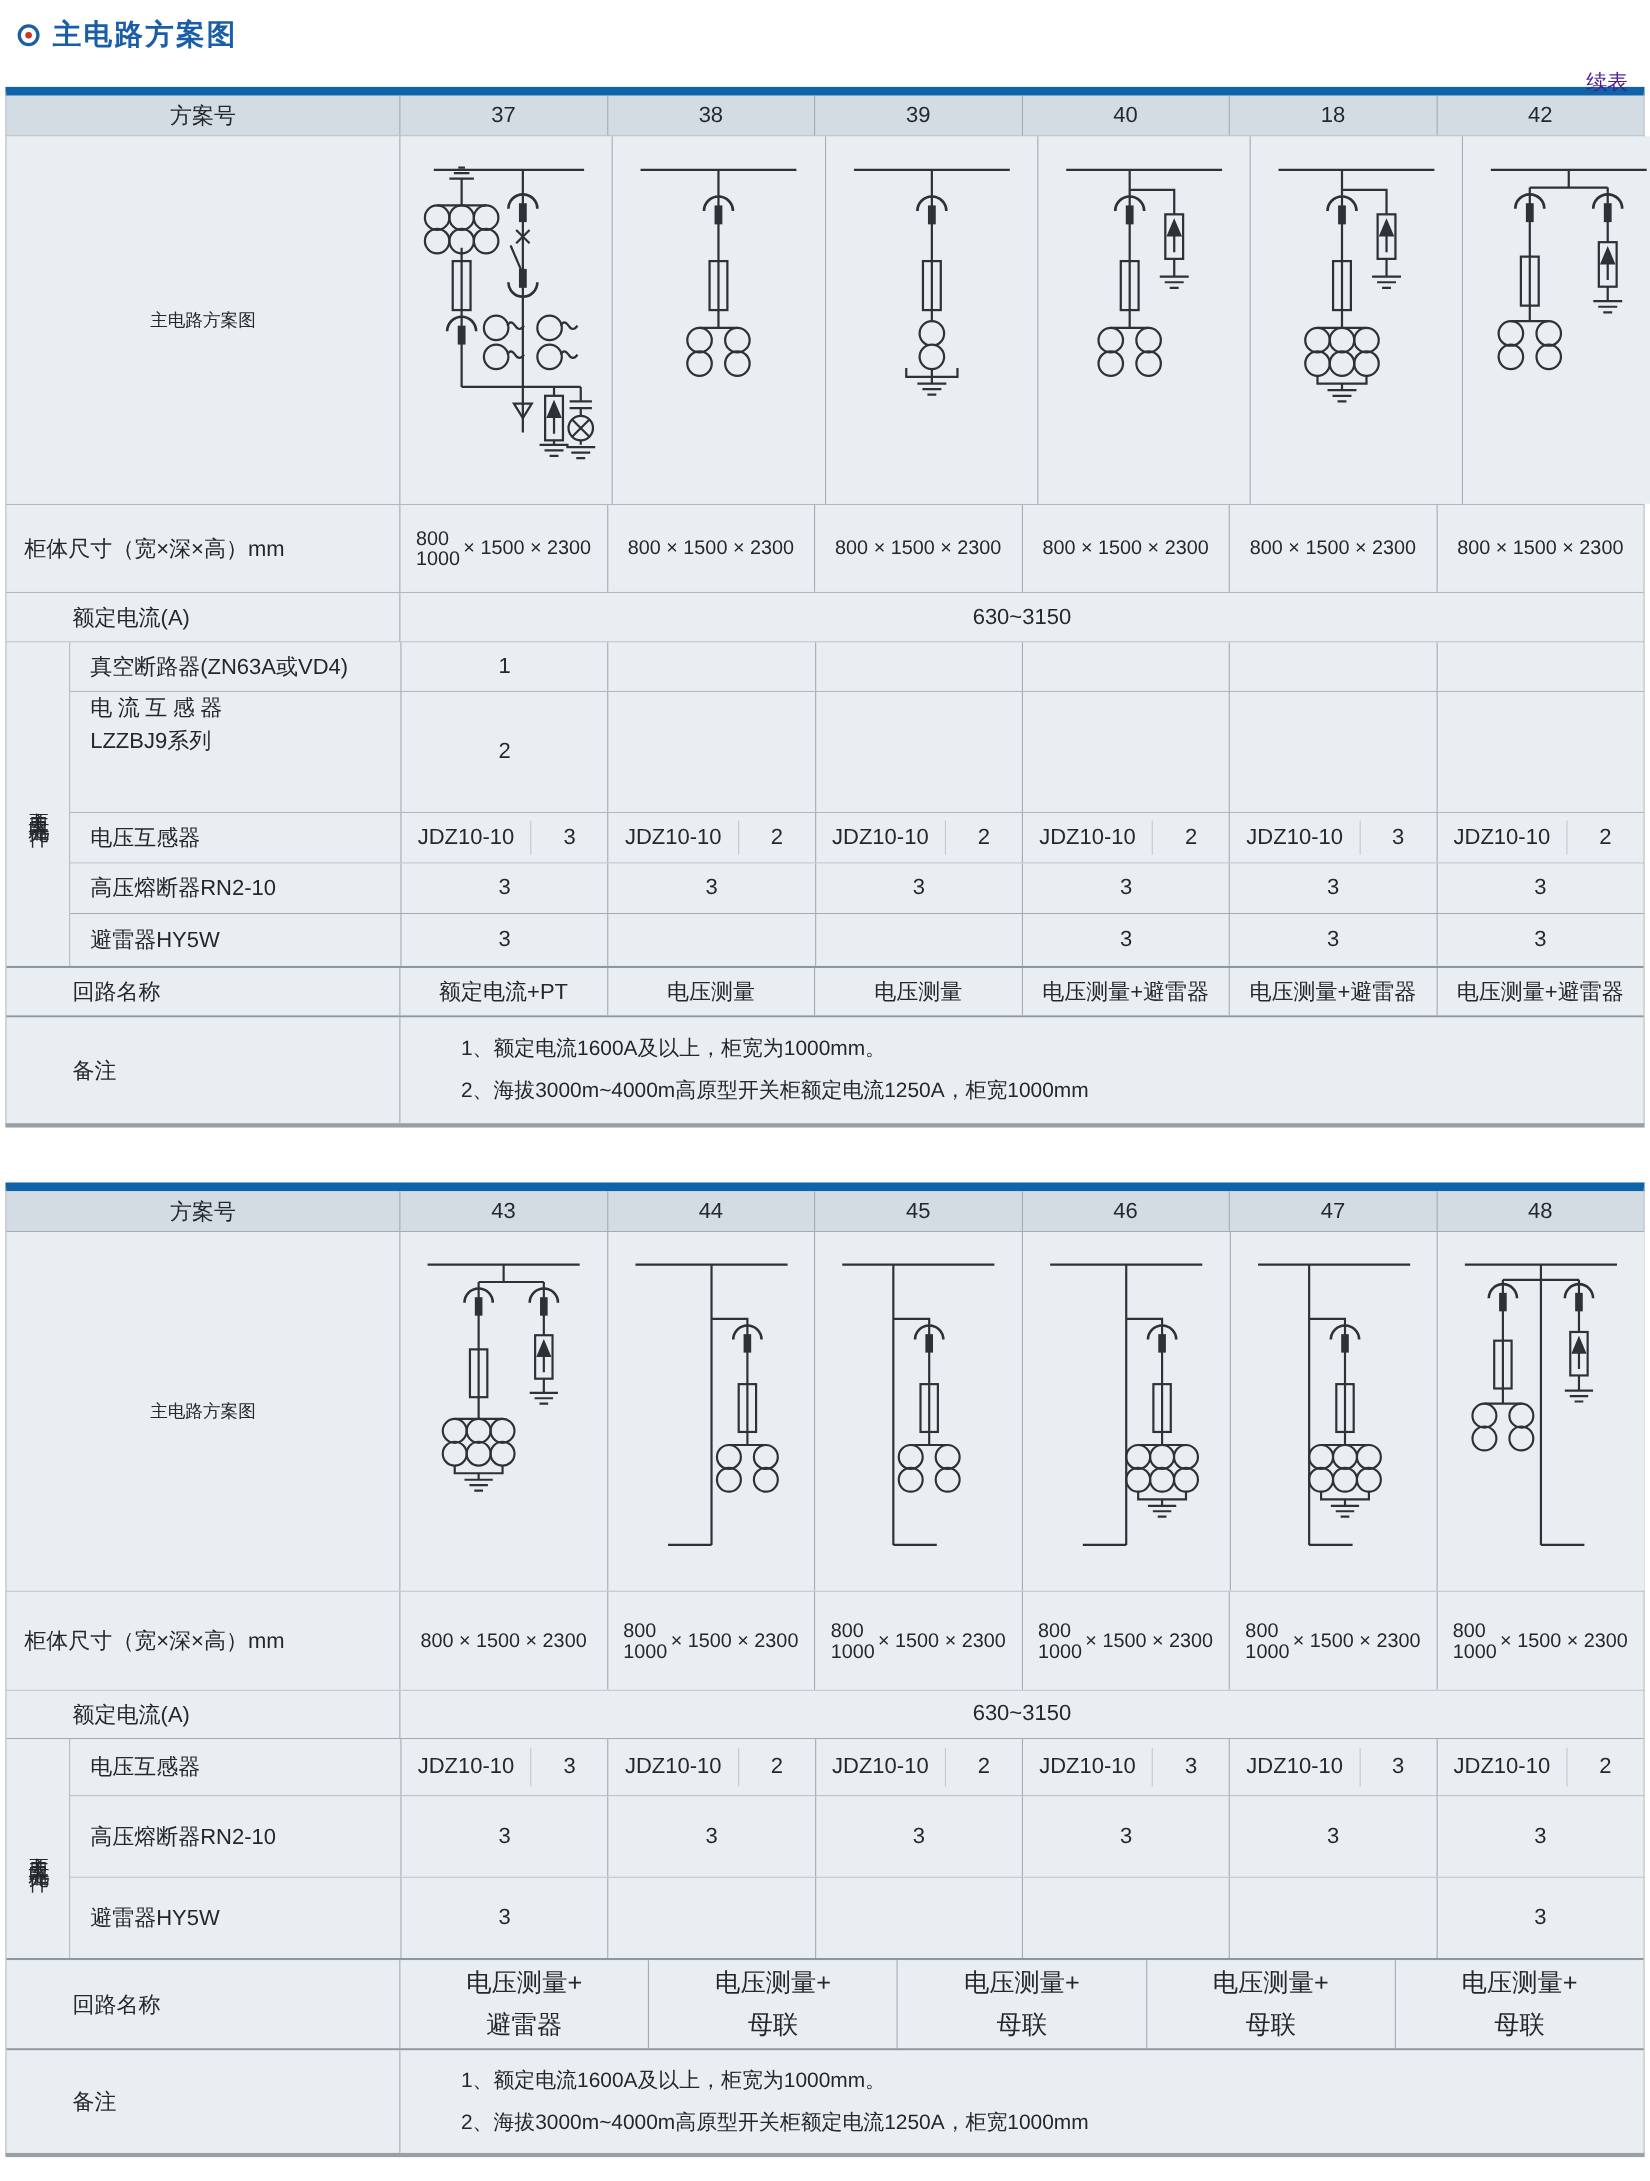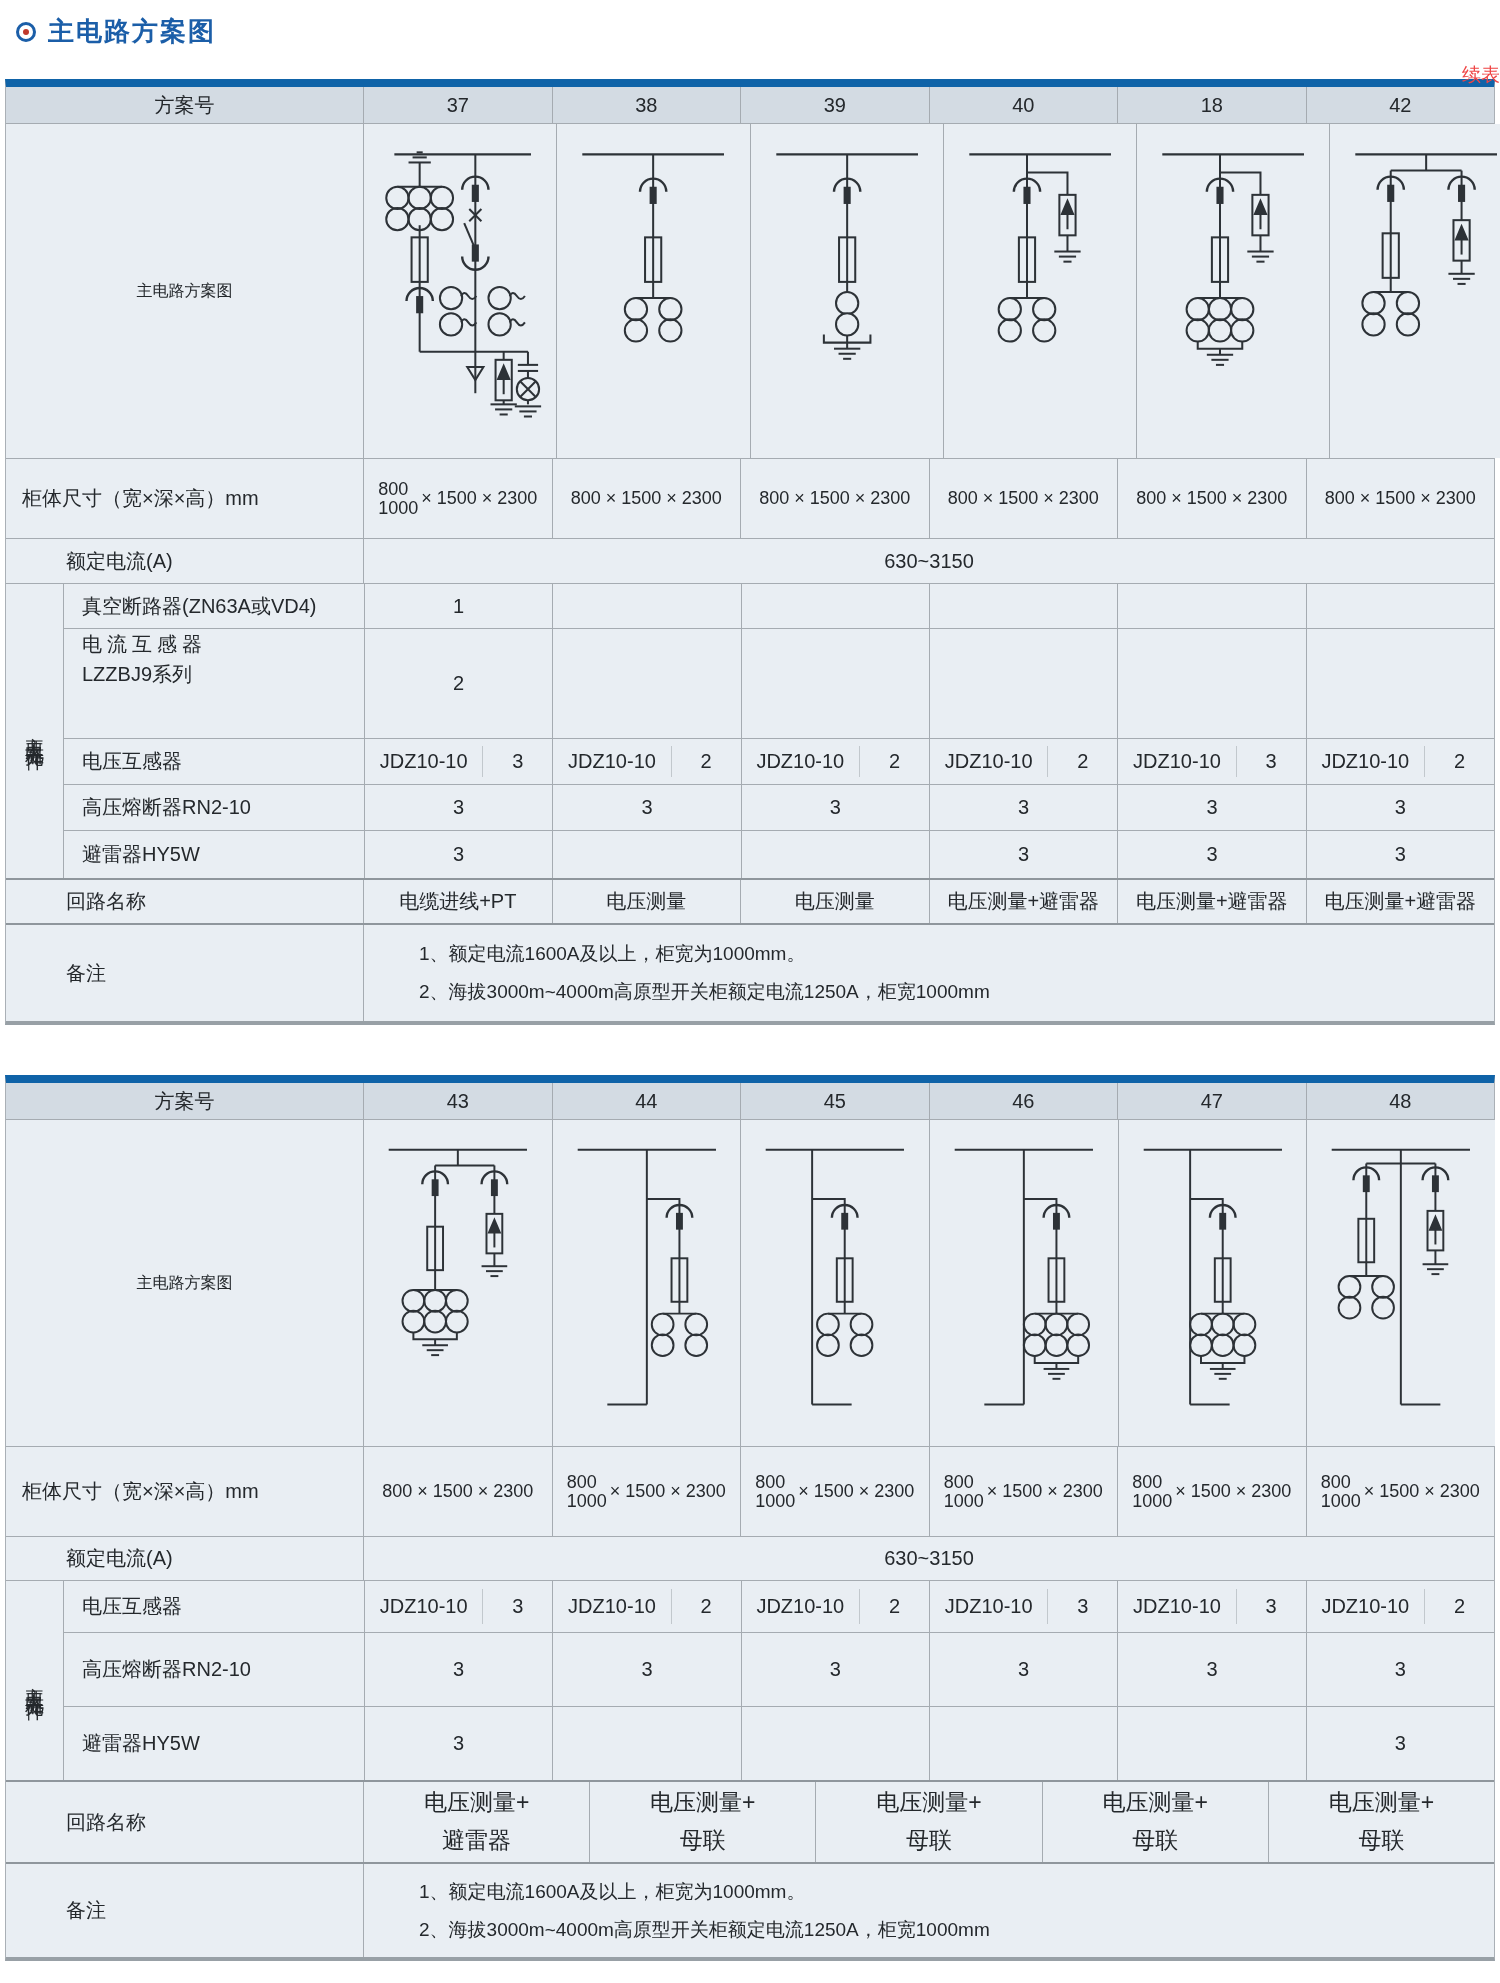--- a/index.html
+++ b/index.html
@@ -9,21 +9,21 @@
     font-family: "Liberation Sans", "DejaVu Sans", sans-serif;
     color: #24282c;
     position: relative;
   }
   
   .title-row { display:flex; align-items:center; gap:12px; padding:14px 0 0 16px; }
   .title-icon { width:20px; height:20px; border:3px solid #1b5ea8; border-radius:50%;
     display:flex; align-items:center; justify-content:center; flex:0 0 auto; }
   .title-icon .dot { width:6px; height:6px; background:#c0392b; border-radius:50%; }
   h1.page-title { font-size:26px; font-weight:bold; color:#1b5ea8; letter-spacing:2px; }
-  .continued { position:absolute; right:0; top:62px; font-size:19px; color:#ef4444; }
+  .continued { position:absolute; right:20px; top:62px; font-size:19px; color:#4c1d95; }
 
   
   .tbl { margin:0 5px; border-top:8px solid #0f63a8; border-bottom:4px solid #98a0a6;
          border-left:1px solid #aab0b6; border-right:1px solid #aab0b6; background:#e9eef3; }
   .tbl-1 { margin-top:30px; }
   .tbl-2 { margin-top:50px; }
   .row { display:flex; border-bottom:1px solid #a5abb1; }
   .row:last-child { border-bottom:none; }
   .cell { display:flex; align-items:center; justify-content:center; }
   .lab { width:357px; flex:0 0 357px; background:#e9eef3; }
@@ -389,21 +389,21 @@
         <div class="cell val"></div>
         <div class="cell val">3</div>
         <div class="cell val">3</div>
         <div class="cell val">3</div>
       </div>
     </div>
   </div>
 
   <div class="row t1-circ major">
     <div class="cell lab indent">回路名称</div>
-    <div class="cell val">电缆进线+PT</div>
+    <div class="cell val">额定电流+PT</div>
     <div class="cell val">电压测量</div>
     <div class="cell val">电压测量</div>
     <div class="cell val">电压测量+避雷器</div>
     <div class="cell val">电压测量+避雷器</div>
     <div class="cell val">电压测量+避雷器</div>
   </div>
 
   <div class="row t1-rem major">
     <div class="cell lab indent">备注</div>
     <div class="cell val remarks">

